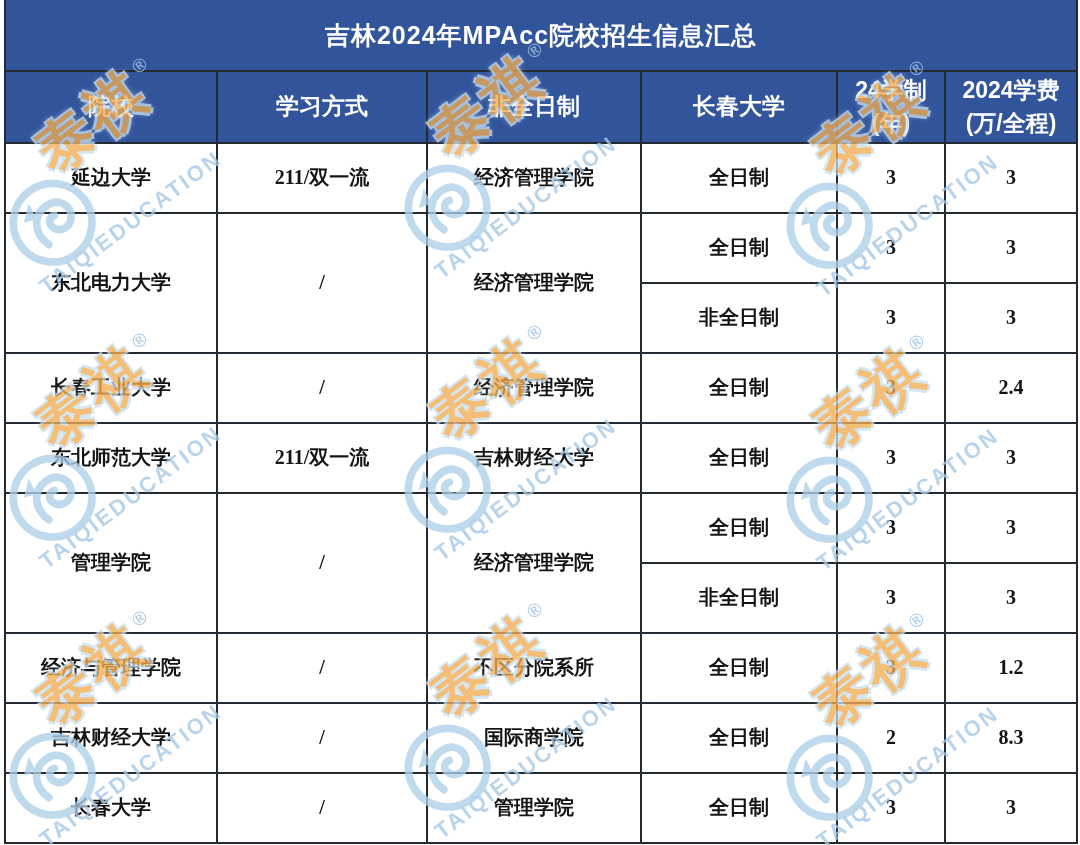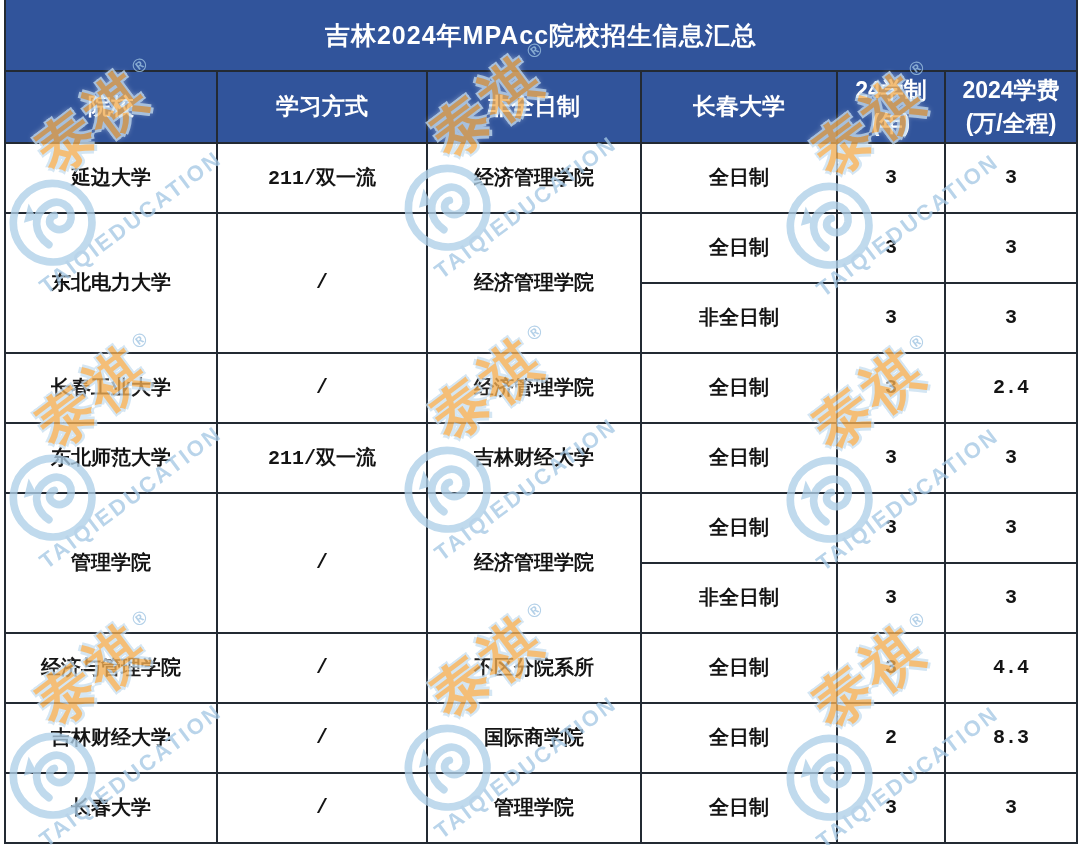--- a/index.html
+++ b/index.html
@@ -31,21 +31,21 @@
   th{
     height:72px;background:var(--blue);color:#ffffff;
     font-size:23px;font-weight:bold;
     border:2px solid var(--border);line-height:33px;
   }
   tbody td{
     height:70px;border:2px solid var(--border);
     color:var(--ink);font-size:20px;font-weight:bold;
     background:transparent;
   }
-  td.num{font-family:Liberation Mono, monospace;margin-left:34px;}
+  td.num{font-family:Liberation Serif, serif;margin-left:34px;}
 
   
   .wm{
     position:absolute;width:300px;height:215px;
     transform:rotate(-37deg);
     opacity:.78;pointer-events:none;z-index:9;
   }
   .wm .wm-logo{position:absolute;left:2px;top:60px;width:92px;height:92px;}
   .wm-chars{
     position:absolute;left:78px;top:0;
@@ -156,21 +156,21 @@
           <td>非全日制</td>
           <td class="num">3</td>
           <td class="num">3</td>
         </tr>
         <tr>
           <td>经济与管理学院</td>
           <td class="num">/</td>
           <td>不区分院系所</td>
           <td>全日制</td>
           <td class="num">3</td>
-          <td class="num">4.4</td>
+          <td class="num">1.2</td>
         </tr>
         <tr>
           <td>吉林财经大学</td>
           <td class="num">/</td>
           <td>国际商学院</td>
           <td>全日制</td>
           <td class="num">2</td>
           <td class="num">8.3</td>
         </tr>
         <tr>

